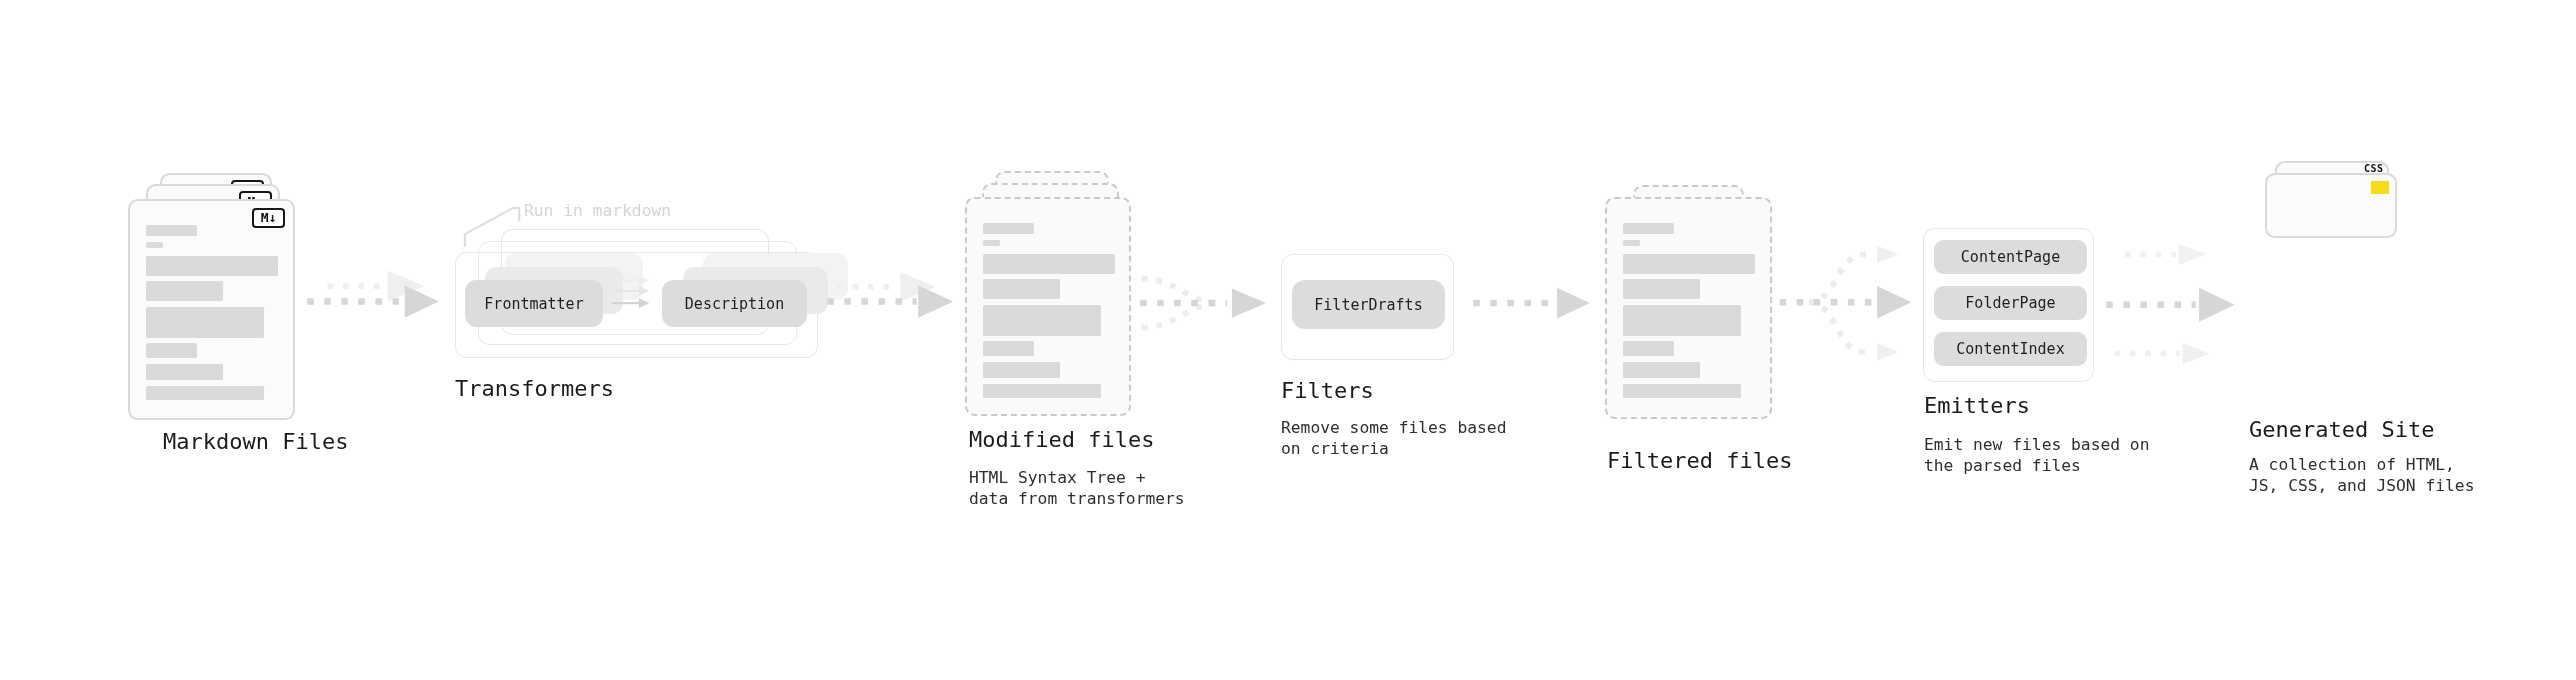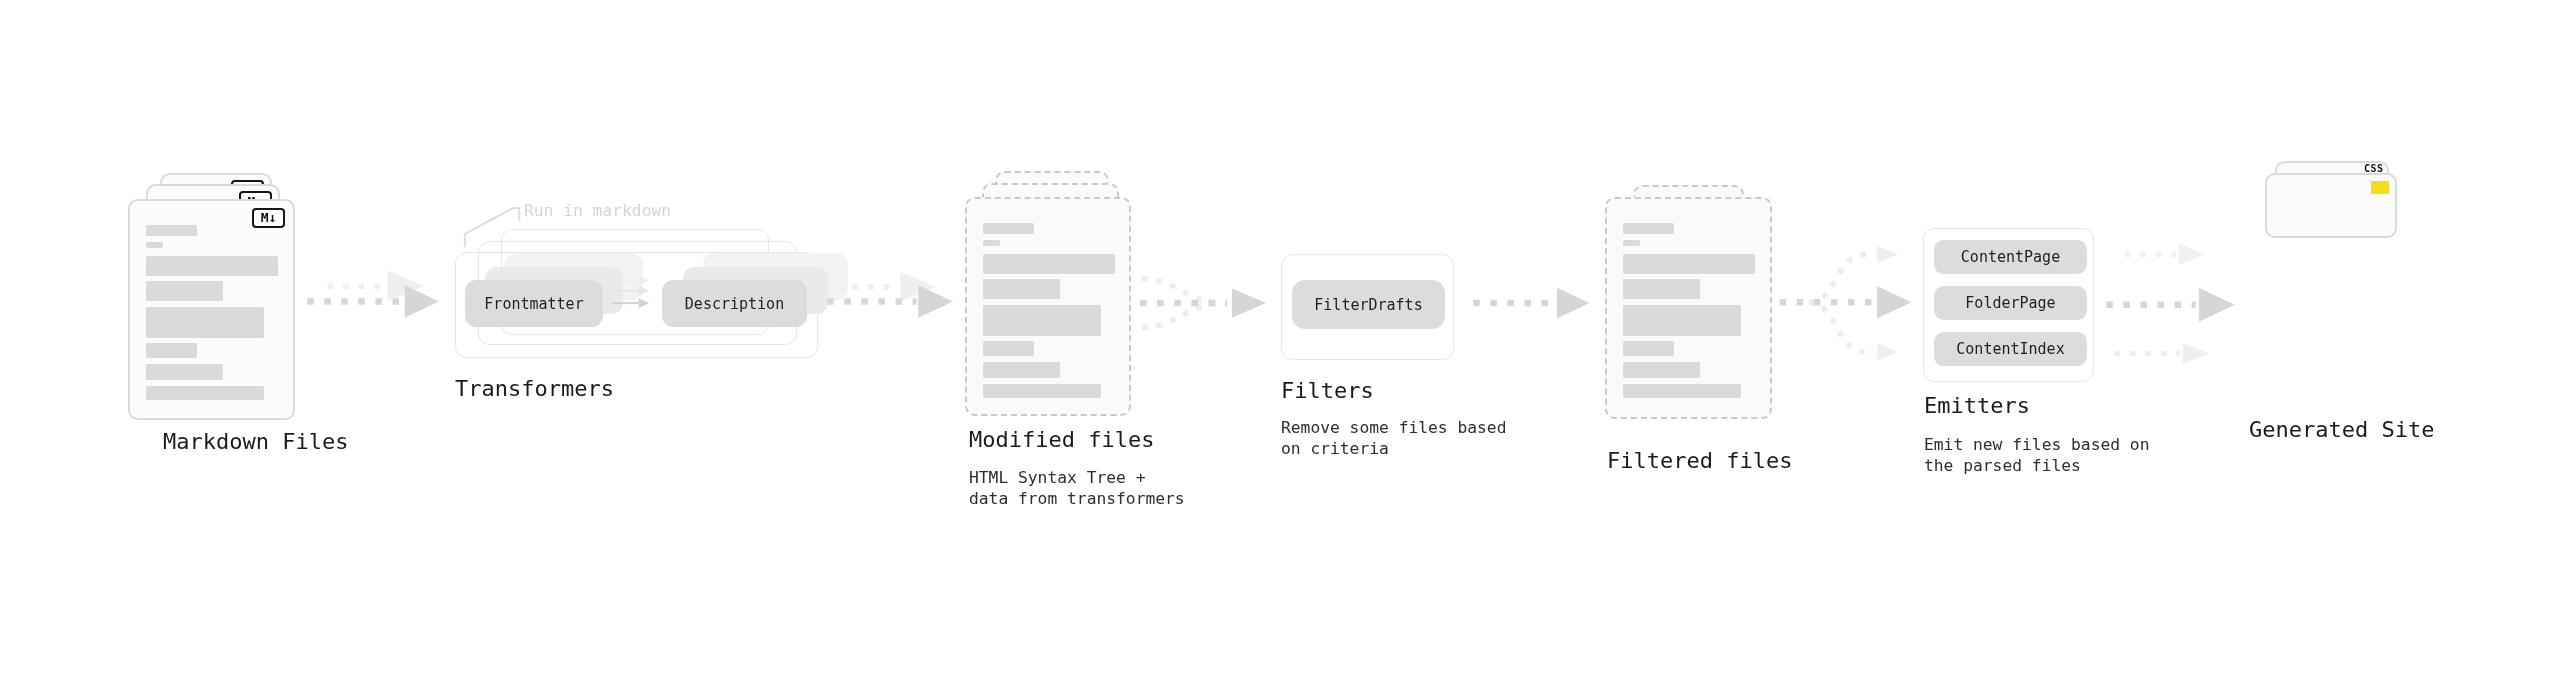--- a/index.html
+++ b/index.html
@@ -209,16 +209,20 @@
     <div class="doc" style="left:2275px;top:161px;width:114px;height:65px;">
       <div class="css-badge" style="right:4.9px;top:3.3px;">
         <div class="css-word">CSS</div>
         <div class="css-bar"></div>
       </div>
     </div>
     <div class="doc" style="left:2265px;top:173px;width:132px;height:65px;">
       <div class="js-badge" style="right:6.5px;top:5.7px;width:18px;height:13px;"></div>
     </div>
     <div class="heading" style="left:2249px;top:418px;">Generated Site</div>
+    <div class="desc" style="left:2249px;top:454px;">
+      <div>A collection of HTML,</div>
+      <div>JS, CSS, and JSON files</div>
+    </div>
   </div>
 
 </div>
 
 
 </body></html>

